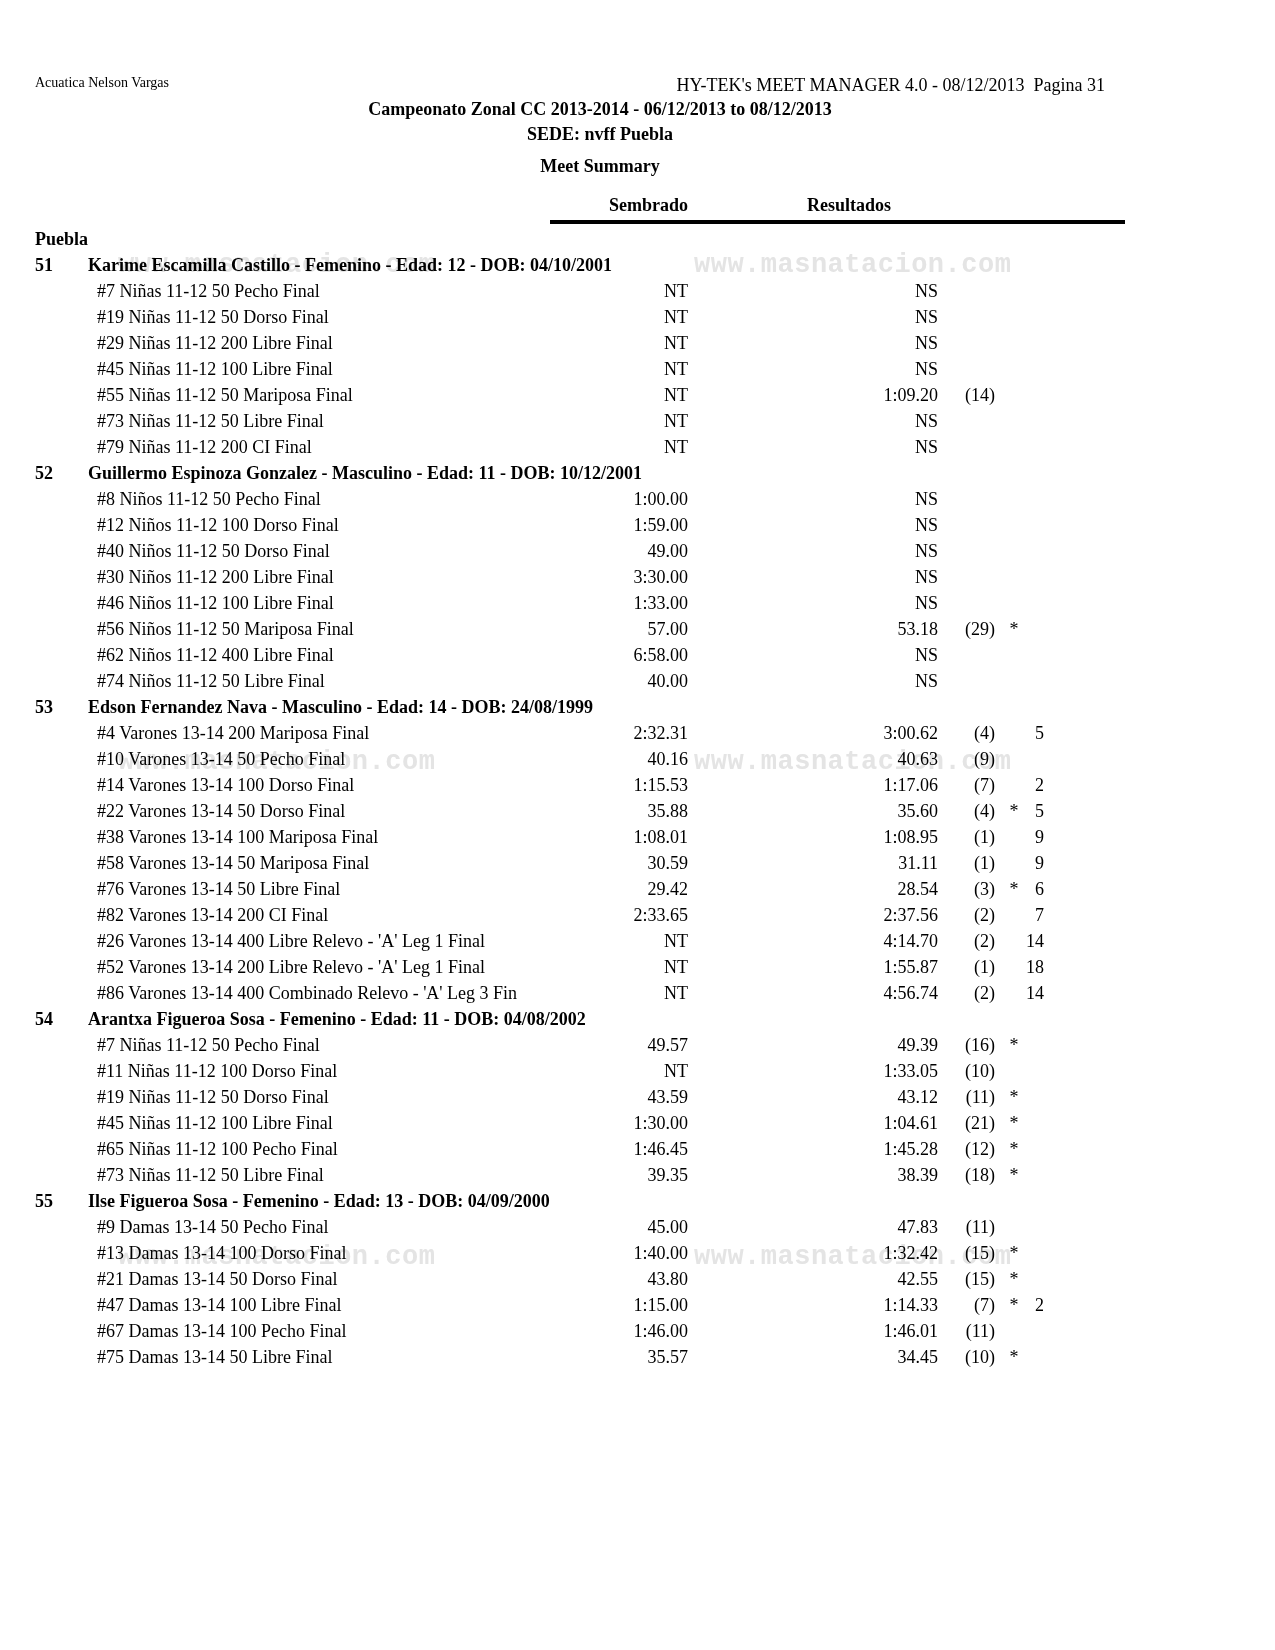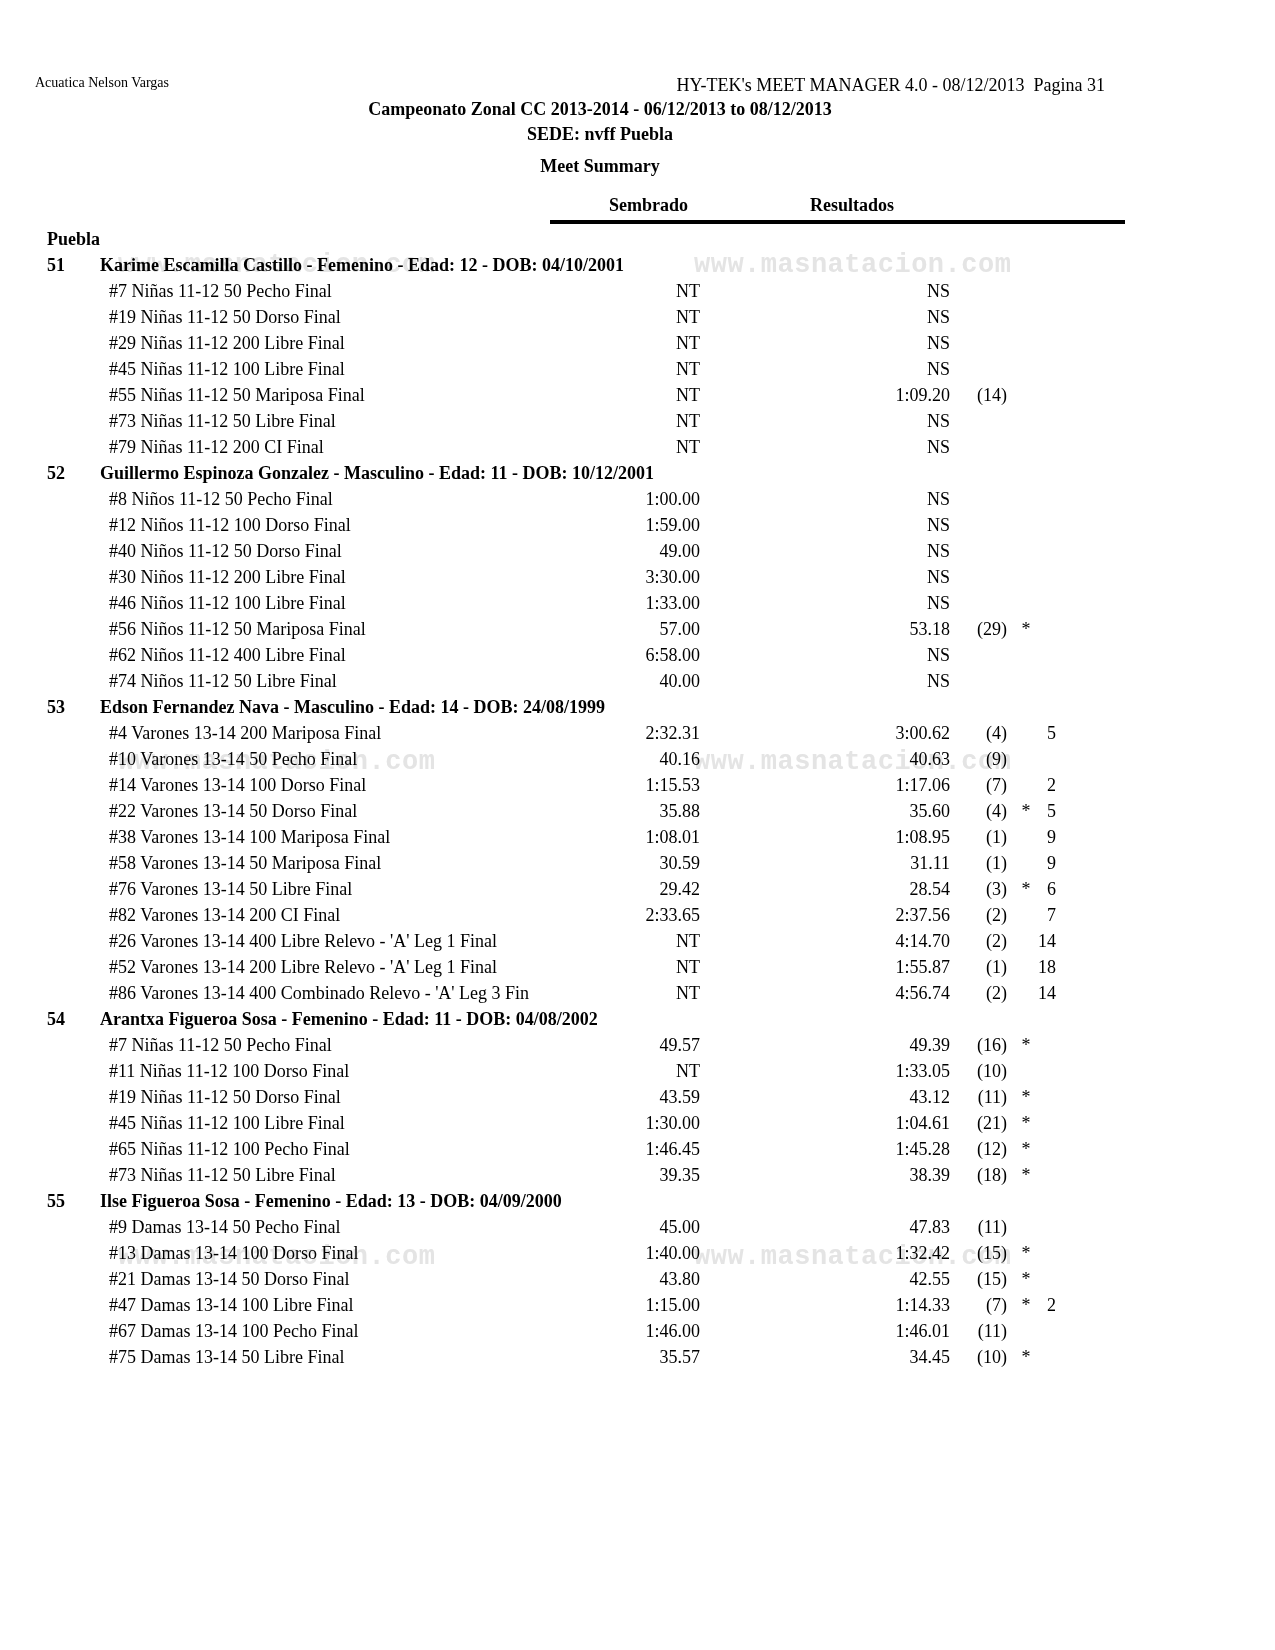--- a/index.html
+++ b/index.html
@@ -11,24 +11,24 @@
   }
   .abs { position:absolute; }
   .club { left:35px; top:75px; font-size:14px; }
   .report-info { right:170px; top:75px; font-size:18px; white-space:pre; }
   .center-band { left:35px; width:1130px; text-align:center; font-weight:bold; font-size:18px; }
   .meet-title { top:99px; }
   .venue { top:124px; }
   .summary-title { top:156px; }
   .col-head { top:195px; font-weight:bold; font-size:18px; text-align:right; }
   .col-head.seed { left:450px; width:238px; }
-  .col-head.results { left:716px; width:178px; }
+  .col-head.results { left:760px; width:178px;text-align:center; }
   .head-rule { left:550px; top:220px; width:575px; height:4px; background:#000; }
 
-  .results-table { position:absolute; left:12px; top:226px; width:1116px; }
+  .results-table { position:absolute; left:0; top:226px; width:1116px; }
   .row { position:relative; height:26px; line-height:26px; font-size:18px; }
   .team-row { font-weight:bold; padding-left:35px; }
   .swimmer-header-row { font-weight:bold; }
   .swimmer-header-row .num { position:absolute; left:35px; width:42px; text-align:left; }
   .swimmer-header-row .info { position:absolute; left:88px; }
   .event-row .ev   { position:absolute; left:97px; }
   .event-row .seed { position:absolute; left:450px; width:238px; text-align:right; }
   .event-row .res  { position:absolute; left:760px; width:178px; text-align:right; }
   .event-row .plc  { position:absolute; left:948px; width:47px;  text-align:right; }
   .event-row .star { position:absolute; left:1003px; width:22px; text-align:center; }

